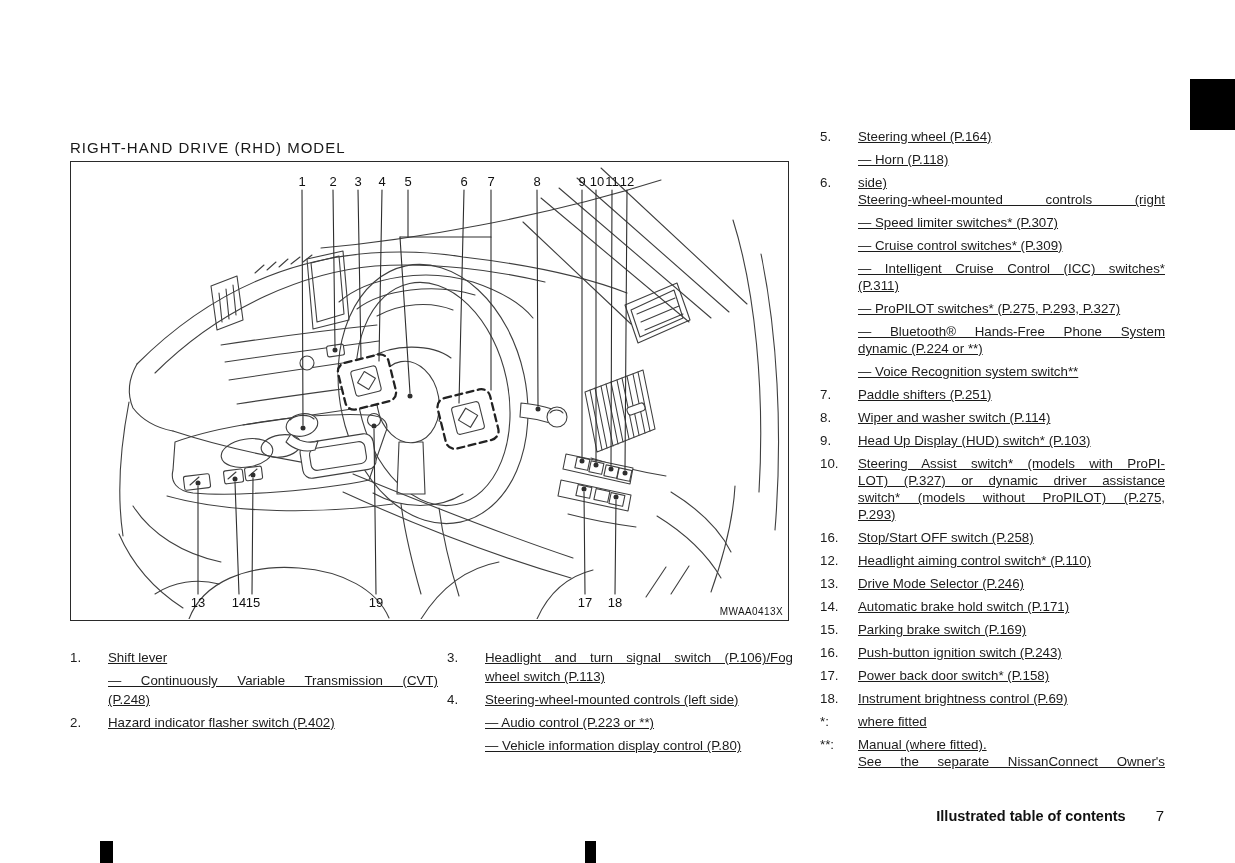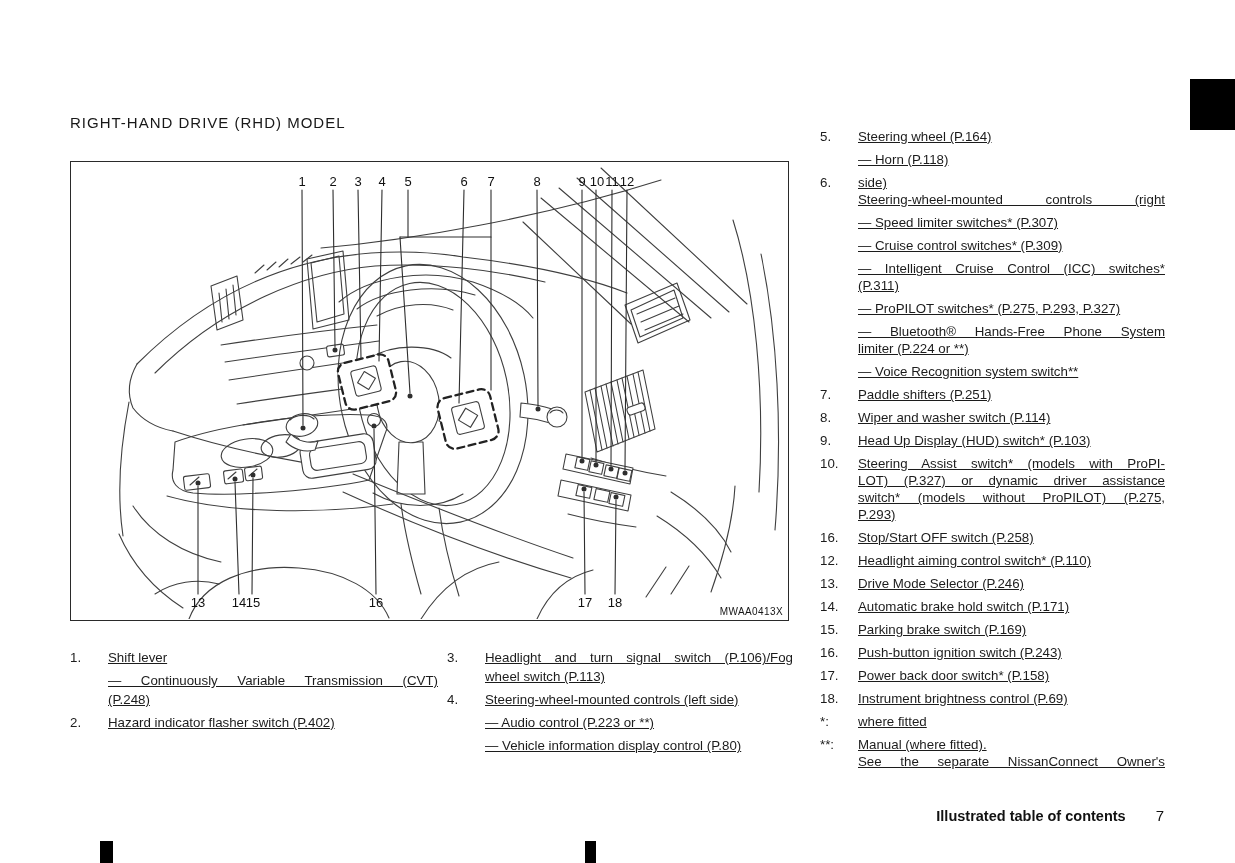--- a/index.html
+++ b/index.html
@@ -2,21 +2,21 @@
 <html><head>
 <meta charset="utf-8">
 <style>
   html,body{margin:0;padding:0;background:#ffffff;}
   .page{position:relative;width:1235px;height:863px;background:#fff;overflow:hidden;
         font-family:"Liberation Sans",sans-serif;color:#1c1c1c;}
   .section-tab{position:absolute;left:1190px;top:79px;width:45px;height:51px;background:#000;}
   .print-mark{position:absolute;background:#000;}
   .pm1{left:100px;top:841px;width:13px;height:22px;}
   .pm2{left:585px;top:841px;width:11px;height:22px;}
-  .title{position:absolute;left:70px;top:115px;font-size:15px;line-height:16px;
+  .title{position:absolute;left:70px;top:140px;font-size:15px;line-height:16px;
          letter-spacing:1px;font-weight:400;color:#181818;text-align:right;}
   .diagram{position:absolute;left:70px;top:161px;width:719px;height:460px;
            border:1.5px solid #2a2a2a;box-sizing:border-box;background:#fff;}
   .diagram svg{position:absolute;left:0;top:0;}
   .co{position:absolute;transform:translateX(-50%);font-size:13px;line-height:14px;color:#101010;white-space:nowrap;}
   .figcode{position:absolute;right:5px;bottom:3px;font-size:10px;letter-spacing:.4px;color:#151515;}
   .lcol{position:absolute;font-size:13.3px;}
   .col1{left:70px;top:648px;width:368px;}
   .col2{left:447px;top:648px;width:346px;}
   .col3{left:820px;top:128px;width:345px;}
@@ -248,21 +248,21 @@
     <span class="co" style="left:393px;top:13px">6</span>
     <span class="co" style="left:420px;top:13px">7</span>
     <span class="co" style="left:466px;top:13px">8</span>
     <span class="co" style="left:511px;top:13px">9</span>
     <span class="co" style="left:526px;top:13px">10</span>
     <span class="co" style="left:541px;top:13px">11</span>
     <span class="co" style="left:556px;top:13px">12</span>
     <span class="co" style="left:127px;top:434px">13</span>
     <span class="co" style="left:168px;top:434px">14</span>
     <span class="co" style="left:182px;top:434px">15</span>
-    <span class="co" style="left:305px;top:434px">16</span>
+    <span class="co" style="left:305px;top:434px">19</span>
     <span class="co" style="left:514px;top:434px">17</span>
     <span class="co" style="left:544px;top:434px">18</span>
     <span class="figcode">MWAA0413X</span>
   </div>
 
   <div class="lcol col1">
     <div class="row">
       <span class="num">1.</span>
       <div class="ln">Shift lever</div>
     </div>
@@ -324,21 +324,21 @@
       <div class="ln jl">— Intelligent Cruise Control (ICC) switches*</div>
       <div class="ln">(P.311)</div>
     </div>
     <div class="row">
       <span class="num"></span>
       <div class="ln">— ProPILOT switches* (P.275, P.293, P.327)</div>
     </div>
     <div class="row">
       <span class="num"></span>
       <div class="ln jl">— Bluetooth® Hands-Free Phone System</div>
-      <div class="ln">limiter (P.224 or **)</div>
+      <div class="ln">dynamic (P.224 or **)</div>
     </div>
     <div class="row">
       <span class="num"></span>
       <div class="ln">— Voice Recognition system switch**</div>
     </div>
     <div class="row">
       <span class="num">7.</span>
       <div class="ln">Paddle shifters (P.251)</div>
     </div>
     <div class="row">

